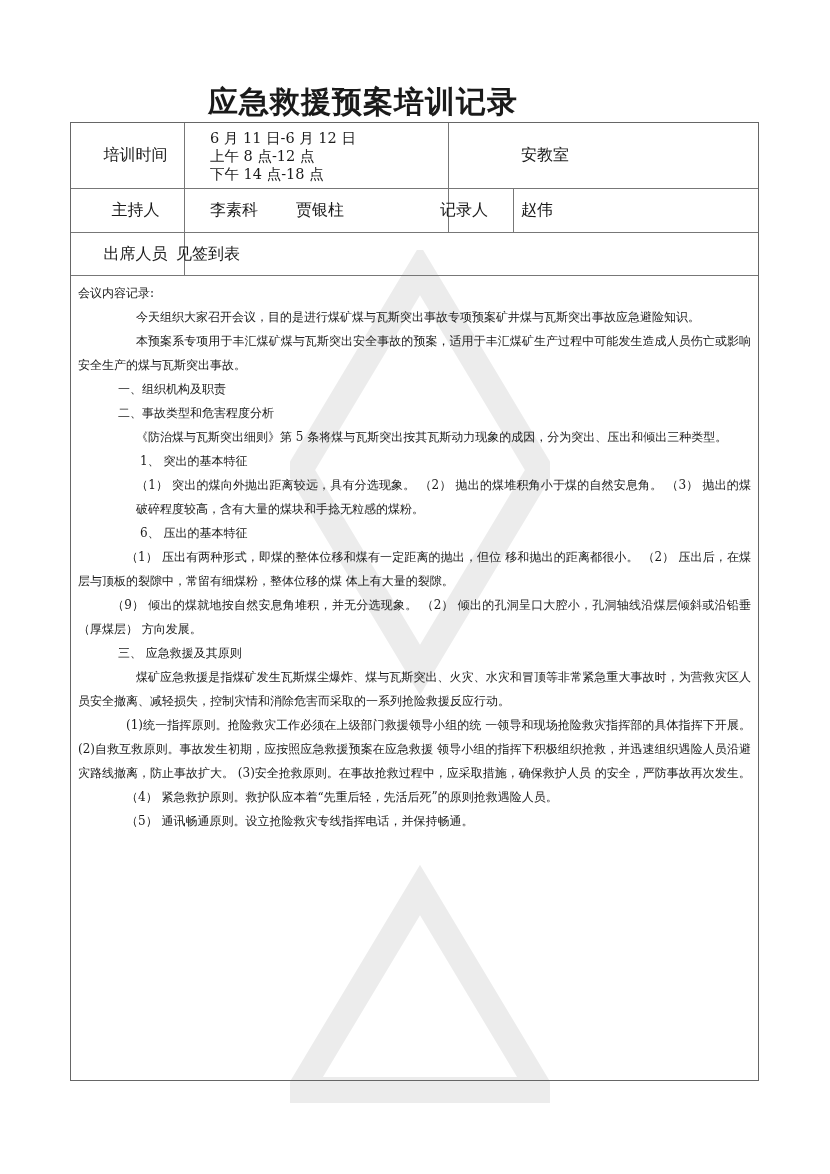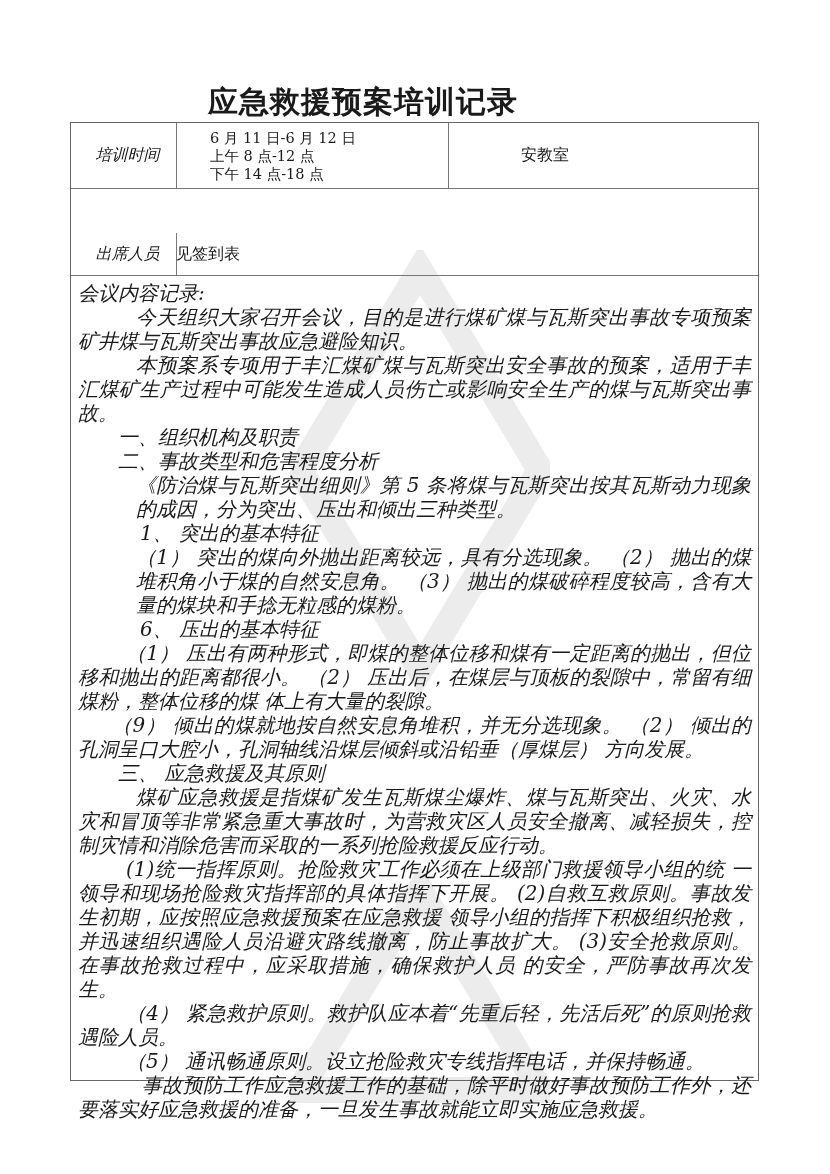--- a/index.html
+++ b/index.html
@@ -22,32 +22,32 @@
     border: 1.5px solid #666; box-sizing: border-box;
   }
   .row { position: absolute; left: 0; right: 0; border-bottom: 1.5px solid #777; box-sizing: border-box; }
   .cell { position: absolute; top: 0; bottom: 0; box-sizing: border-box; display: flex; align-items: center; font-size: 16px; }
   .cell.label { justify-content: center; }
   .cell.value { padding-left: 7px; }
   .vline { border-right: 1.5px solid #777; }
   .r1 { top: 0; height: 66px; }
   .r2 { top: 66px; height: 44px; }
   .r3 { top: 110px; height: 43px; }
-  .c1 { left: 8px; width: 98px; font-style: italic; }
+  .c1 { left: 16px; width: 98px; }
   .c2 { left: 98px; width: 246px; margin-left: 34px; }
   .c3 { left: 344px; width: 99px; }
   .c4 { left: 443px; right: 0; font-family: Liberation Mono, monospace; }
   .c2wide { left: 98px; right: 14px; }
   .timecell { flex-direction: column; align-items: flex-start; justify-content: center; font-size: 14.5px; line-height: 18px; }
   .timecell span { display: block; }
   .hosts span + span { margin-left: 38px; }
   .content {
     position: absolute; left: 0; right: 0; top: 153px; bottom: 0;
     padding: 5px 7px 0 7px; box-sizing: border-box;
-    font-size: 20px; line-height: 24px; font-style: italic;
+    font-size: 12px; line-height: 24px;
   }
   .content p { margin: 0; text-align: justify; text-align-last: left; }
   .i0 { text-indent: 0; }
   .h1 { padding-left: 40px; }
   .blk { padding-left: 58px; }
   .n1 { padding-left: 62px; }
   .n2 { padding-left: 62px; }
   .n3 { padding-left: 70px; }
   .p1ind { text-indent: 58px; }
   .p2ind { text-indent: 48px; }
@@ -68,20 +68,29 @@
 <div class="sheet">
   <div class="row r1">
     <div class="cell label c1 vline">培训时间</div>
     <div class="cell value c2 vline timecell">
       <span>6 月 11 日-6 月 12 日</span>
       <span>上午 8 点-12 点</span>
       <span>下午 14 点-18 点</span>
     </div>
     <div class="cell value c4">安教室</div>
   </div>
+  <div class="row r2">
+    <div class="cell label c1 vline">主持人</div>
+    <div class="cell value c2 vline hosts">
+      <span>李素科</span>
+      <span>贾银柱</span>
+    </div>
+    <div class="cell label c3 vline">记录人</div>
+    <div class="cell value c4">赵伟</div>
+  </div>
   <div class="row r3">
     <div class="cell label c1 vline">出席人员</div>
     <div class="cell value c2wide">见签到表</div>
   </div>
 
   <div class="content">
     <p class="i0">会议内容记录:</p>
     <p class="p1ind">今天组织大家召开会议，目的是进行煤矿煤与瓦斯突出事故专项预案矿井煤与瓦斯突出事故应急避险知识。</p>
     <p class="p1ind">本预案系专项用于丰汇煤矿煤与瓦斯突出安全事故的预案，适用于丰汇煤矿生产过程中可能发生造成人员伤亡或影响安全生产的煤与瓦斯突出事故。</p>
     <p class="h1">一、组织机构及职责</p>
@@ -90,15 +99,14 @@
     <p class="n1">1、 突出的基本特征</p>
     <p class="blk">（1） 突出的煤向外抛出距离较远，具有分选现象。 （2） 抛出的煤堆积角小于煤的自然安息角。 （3） 抛出的煤破碎程度较高，含有大量的煤块和手捻无粒感的煤粉。</p>
     <p class="n2">6、 压出的基本特征</p>
     <p class="p2ind">（1） 压出有两种形式，即煤的整体位移和煤有一定距离的抛出，但位 移和抛出的距离都很小。 （2） 压出后，在煤层与顶板的裂隙中，常留有细煤粉，整体位移的煤 体上有大量的裂隙。</p>
     <p class="p3ind">（9） 倾出的煤就地按自然安息角堆积，并无分选现象。 （2） 倾出的孔洞呈口大腔小，孔洞轴线沿煤层倾斜或沿铅垂（厚煤层） 方向发展。</p>
     <p class="h1">三、 应急救援及其原则</p>
     <p class="p4ind">煤矿应急救援是指煤矿发生瓦斯煤尘爆炸、煤与瓦斯突出、火灾、水灾和冒顶等非常紧急重大事故时，为营救灾区人员安全撤离、减轻损失，控制灾情和消除危害而采取的一系列抢险救援反应行动。</p>
     <p class="p2ind">(1)统一指挥原则。抢险救灾工作必须在上级部门救援领导小组的统 一领导和现场抢险救灾指挥部的具体指挥下开展。 (2)自救互救原则。事故发生初期，应按照应急救援预案在应急救援 领导小组的指挥下积极组织抢救，并迅速组织遇险人员沿避灾路线撤离，防止事故扩大。 (3)安全抢救原则。在事故抢救过程中，应采取措施，确保救护人员 的安全，严防事故再次发生。</p>
     <p class="p2ind">（4） 紧急救护原则。救护队应本着“先重后轻，先活后死”的原则抢救遇险人员。</p>
     <p class="p2ind">（5） 通讯畅通原则。设立抢险救灾专线指挥电话，并保持畅通。</p>
-    <p class="p6ind">事故预防工作应急救援工作的基础，除平时做好事故预防工作外，还要落实好应急救援的准备，一旦发生事故就能立即实施应急救援。</p>
   </div>
 </div>
 
 </body></html>

